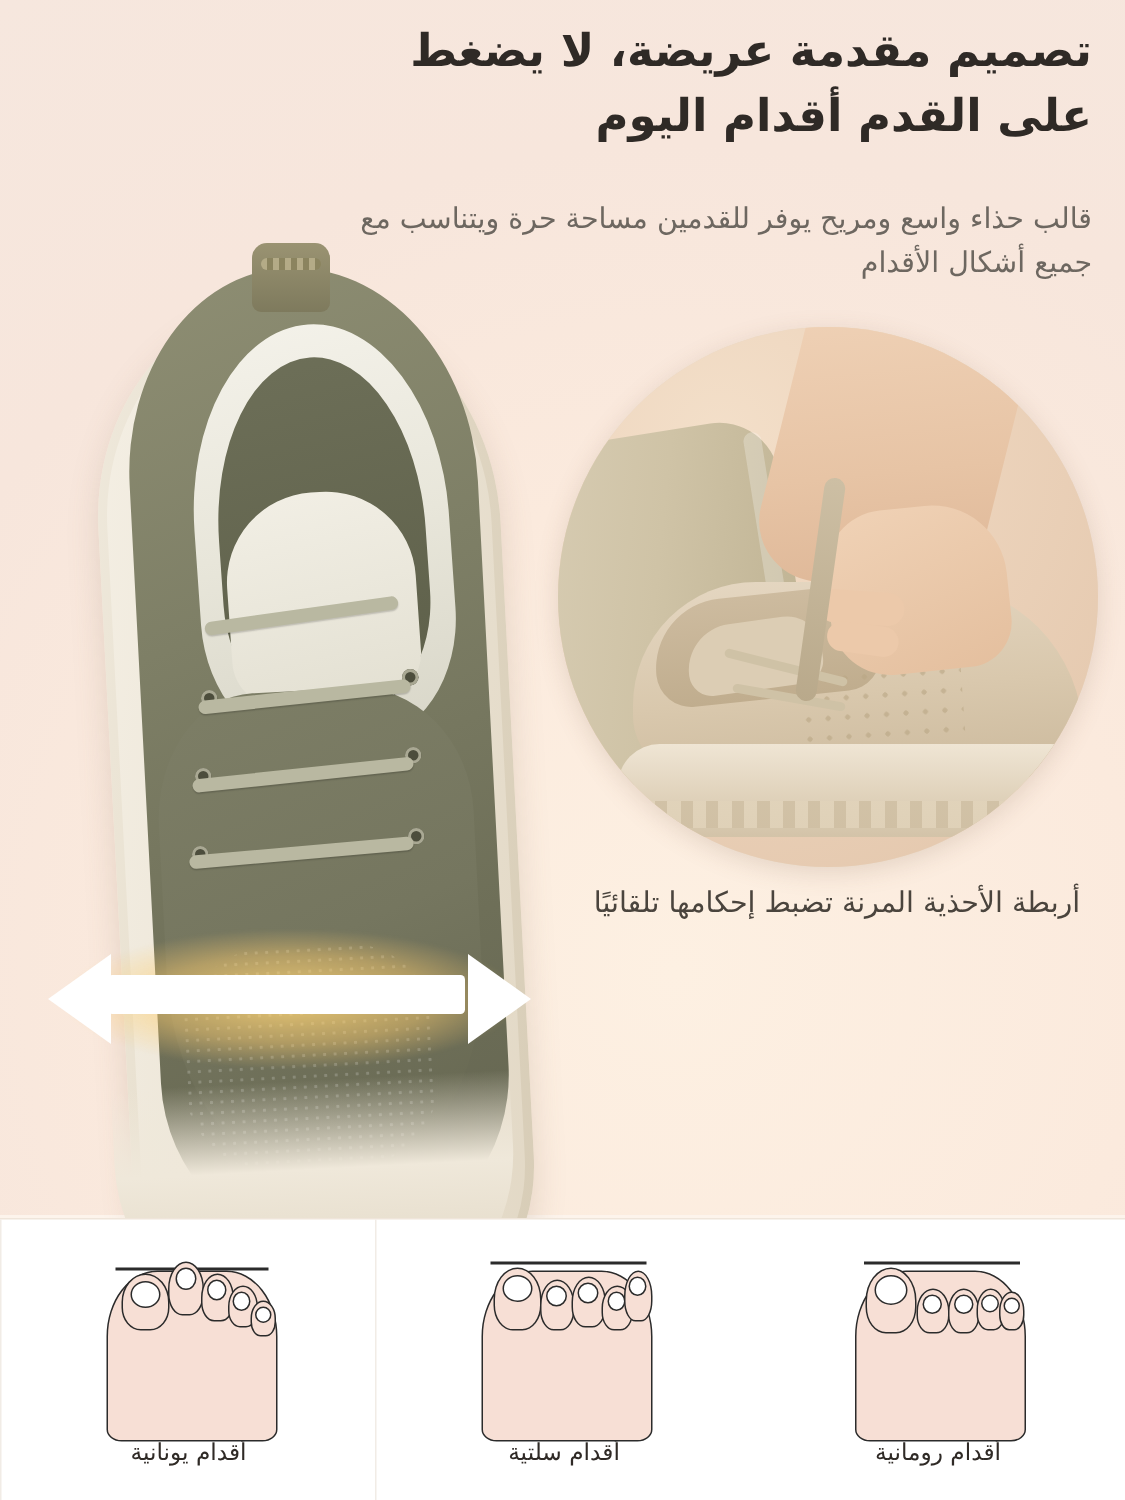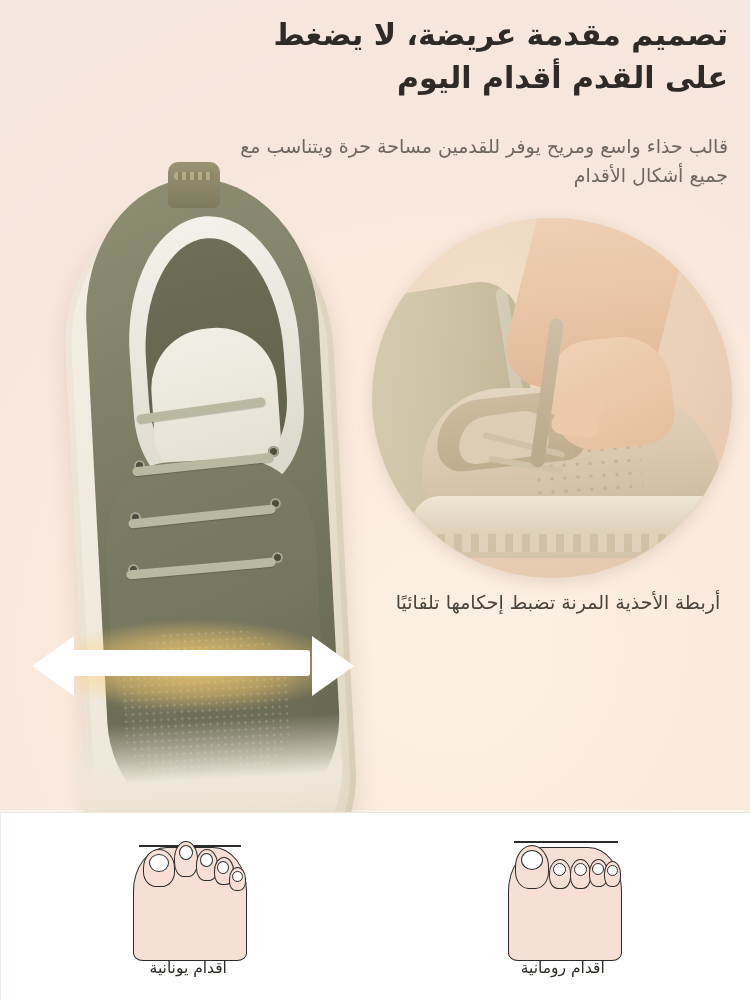--- a/index.html
+++ b/index.html
@@ -322,20 +322,37 @@
           <div class="toe" style="left:101px;top:44px;width:18px;height:26px;"></div>
           <div class="nail" style="left:104px;top:48px;width:10px;height:11px;"></div>
           <div class="toe" style="left:116px;top:54px;width:15px;height:22px;"></div>
           <div class="nail" style="left:119px;top:58px;width:9px;height:9px;"></div>
         </div>
         <div class="foot-label">أقدام يونانية</div>
       </div>
 
 
 
+      <div class="foot-cell">
+        <div class="foot-art">
+          <div class="sole-shape"></div>
+          <div class="guide" style="left:26px;top:28px;width:104px;"></div>
+          <div class="toe" style="left:28px;top:32px;width:30px;height:40px;"></div>
+          <div class="nail" style="left:34px;top:37px;width:18px;height:16px;"></div>
+          <div class="toe" style="left:59px;top:40px;width:21px;height:32px;"></div>
+          <div class="nail" style="left:63px;top:44px;width:12px;height:12px;"></div>
+          <div class="toe" style="left:80px;top:38px;width:21px;height:32px;"></div>
+          <div class="nail" style="left:84px;top:42px;width:12px;height:12px;"></div>
+          <div class="toe" style="left:100px;top:44px;width:19px;height:28px;"></div>
+          <div class="nail" style="left:104px;top:48px;width:10px;height:11px;"></div>
+          <div class="toe" style="left:115px;top:34px;width:17px;height:32px;"></div>
+          <div class="nail" style="left:118px;top:38px;width:10px;height:11px;"></div>
+        </div>
+        <div class="foot-label">أقدام سلتية</div>
+      </div>
 
       <div class="foot-cell">
         <div class="foot-art">
           <div class="sole-shape"></div>
           <div class="guide" style="left:26px;top:28px;width:104px;"></div>
           <div class="toe" style="left:27px;top:32px;width:32px;height:42px;"></div>
           <div class="nail" style="left:33px;top:37px;width:20px;height:18px;"></div>
           <div class="toe" style="left:61px;top:46px;width:20px;height:28px;"></div>
           <div class="nail" style="left:65px;top:50px;width:11px;height:11px;"></div>
           <div class="toe" style="left:82px;top:46px;width:19px;height:28px;"></div>

